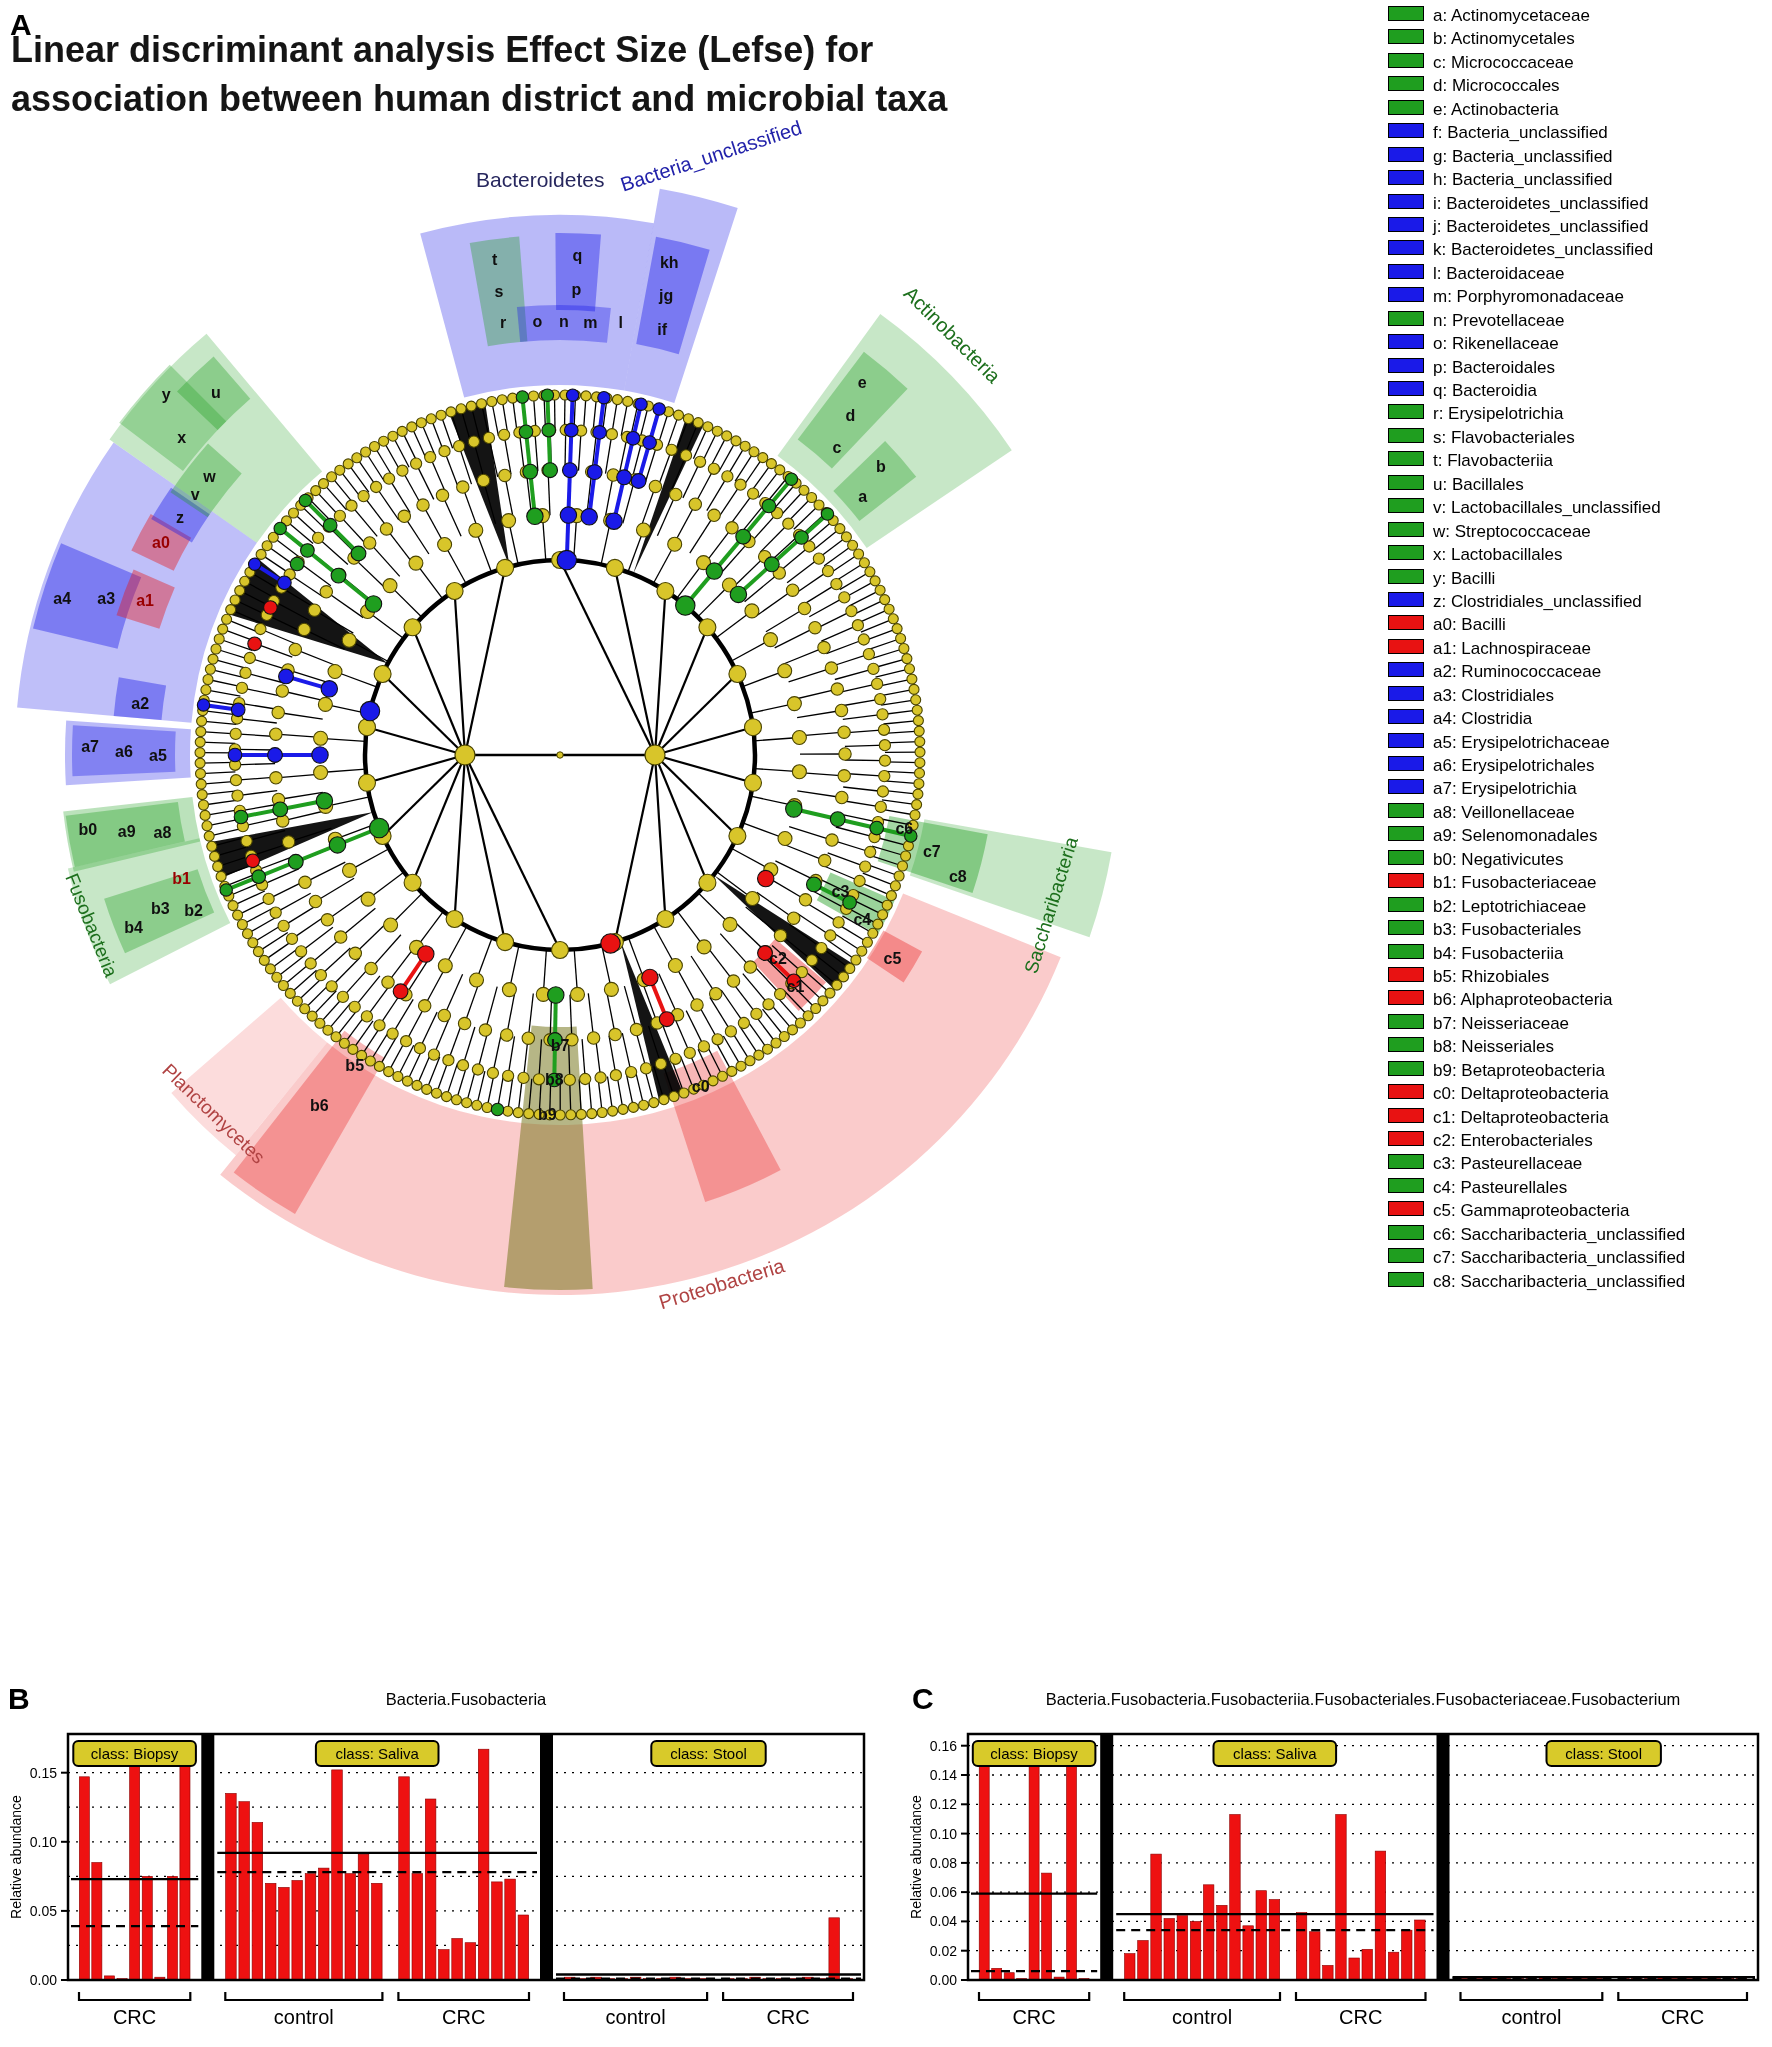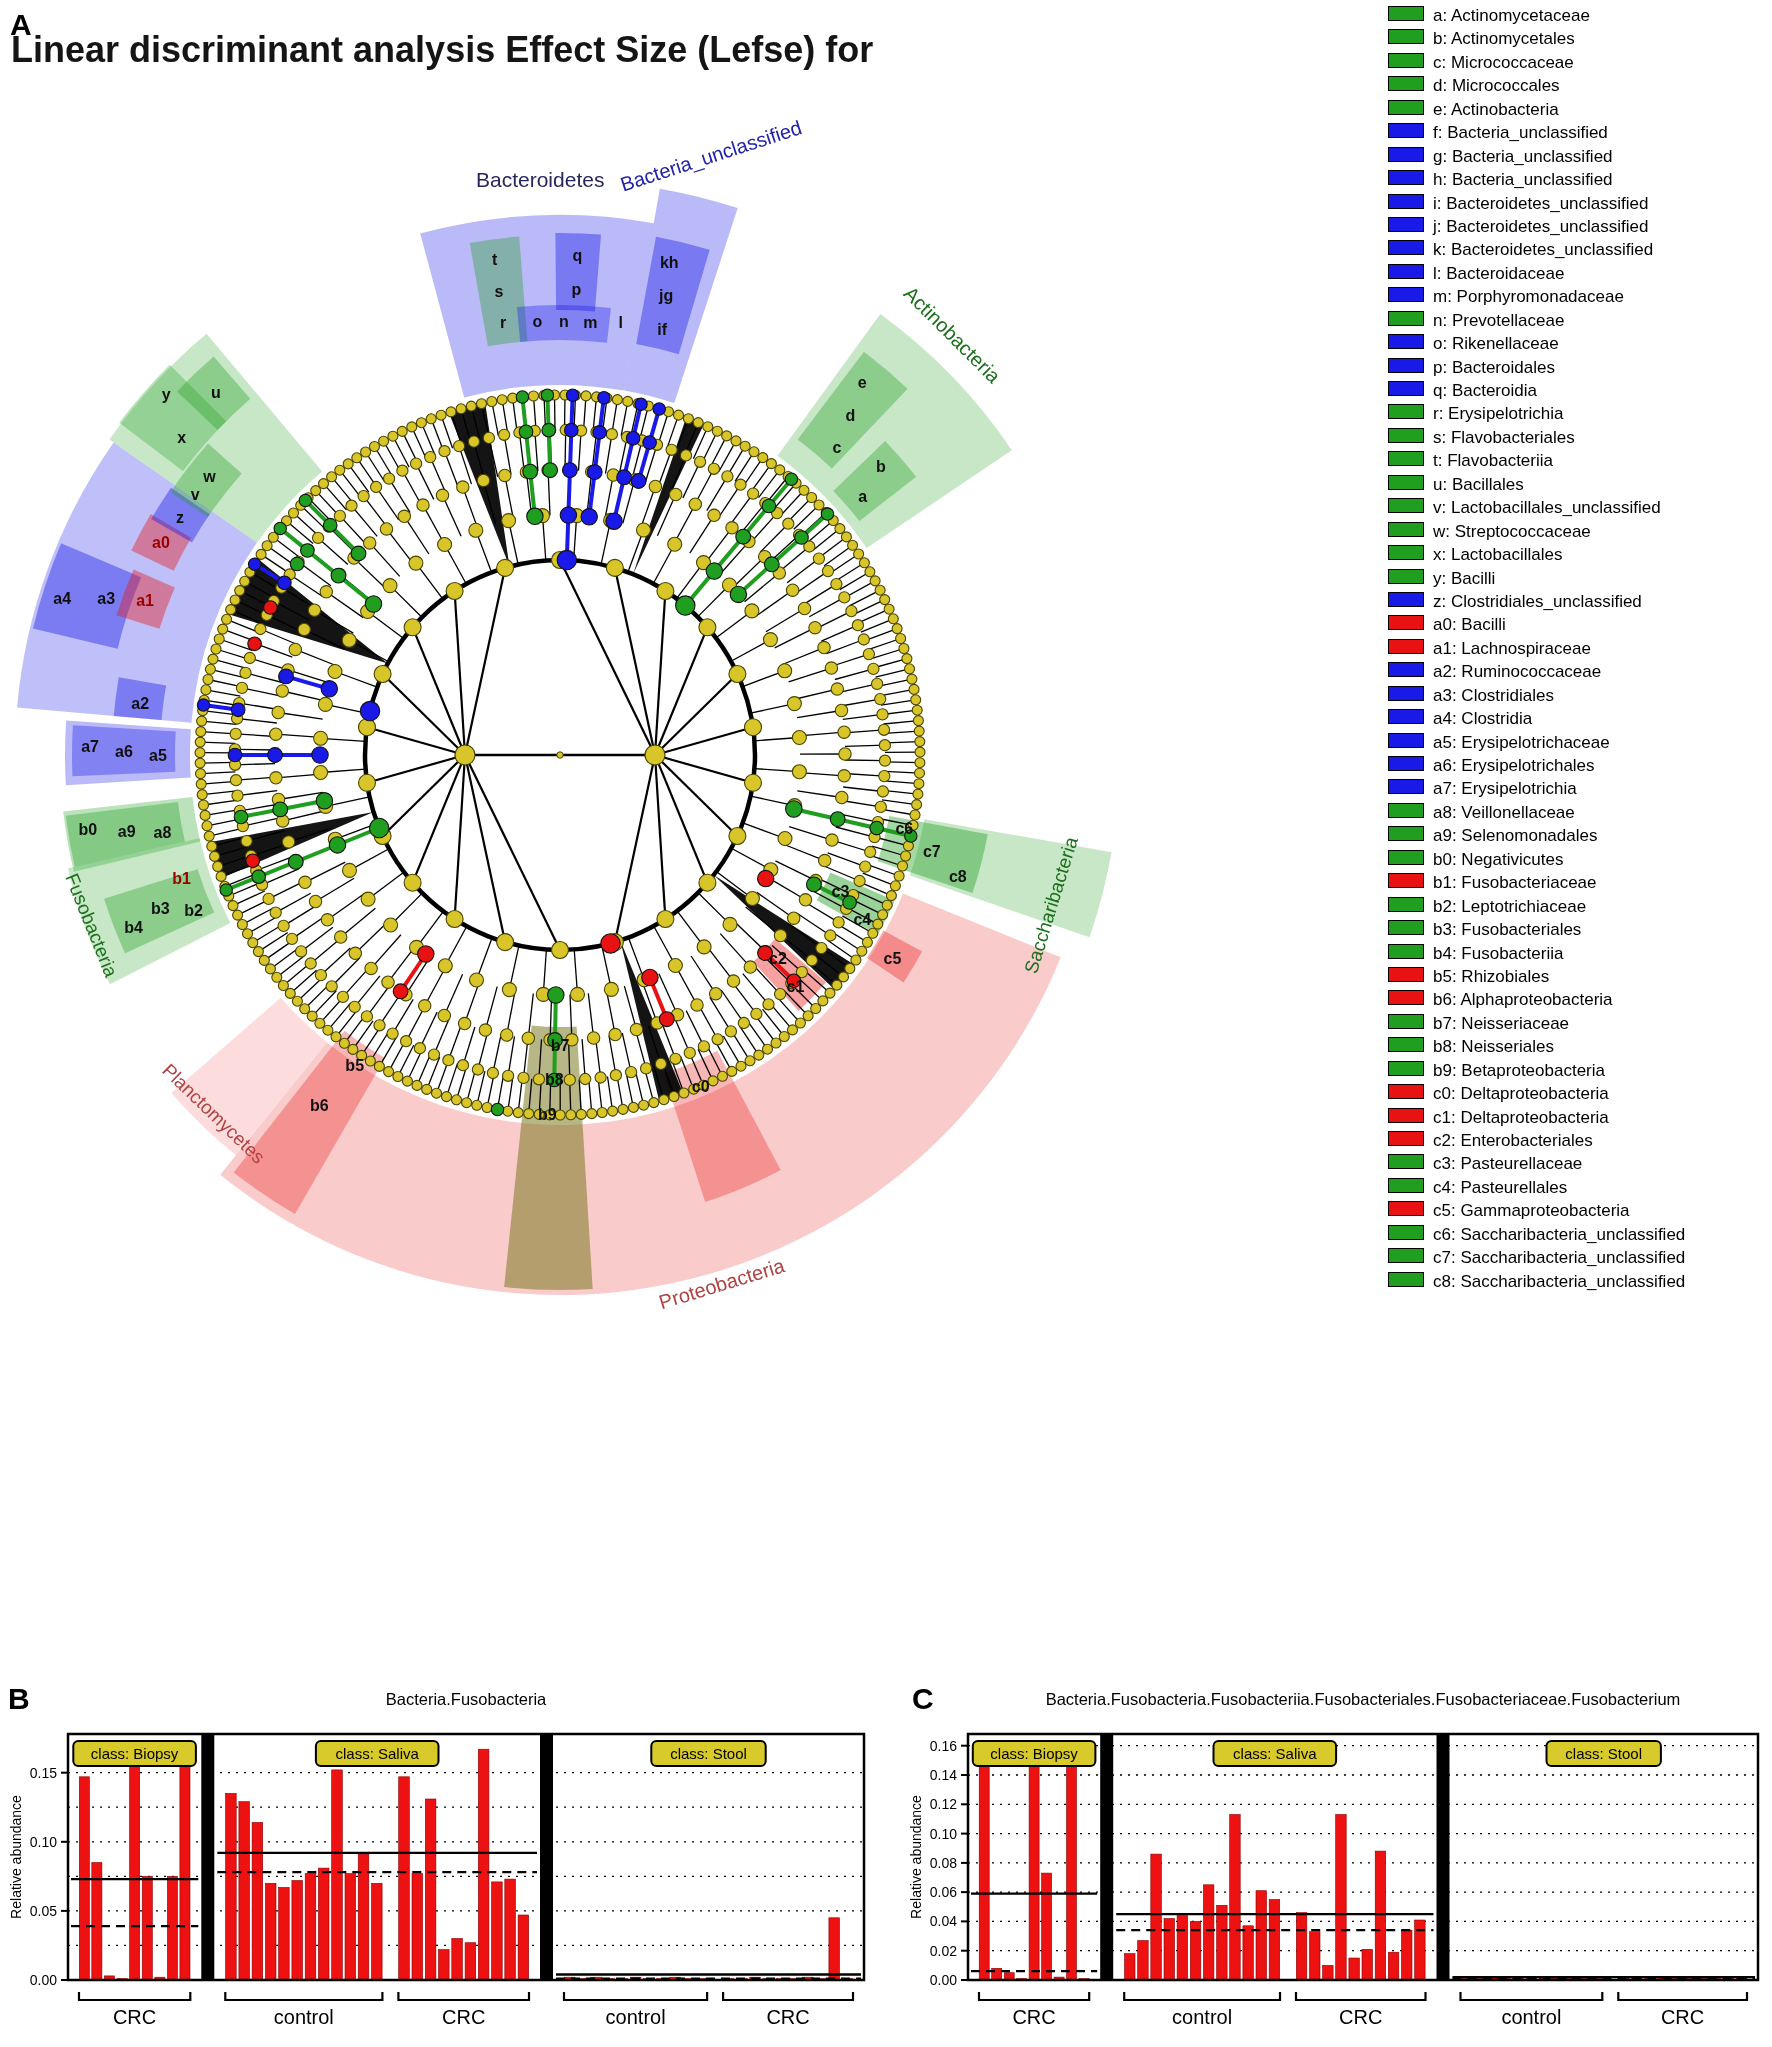--- a/index.html
+++ b/index.html
@@ -21,20 +21,21 @@
   svg text{font-family:"Liberation Sans","DejaVu Sans",sans-serif}
 </style>
 </head>
 <body>
 
 <div class="page">
   <div class="panel-letter" style="left:10px;top:8px">A</div>
 
   <div class="fig-title">
     <div>Linear discriminant analysis Effect Size (Lefse) for</div>
+    <div>association between human district and microbial taxa</div>
   </div>
 
 
   <svg id="clad" style="left:30px;top:118px" width="1100" height="1185" viewBox="0 0 1100 1185">
       <g>
         <path d="M390.2 115.4A540 540 0 0 1 623.8 105.2L594.2 272.6A370 370 0 0 0 434.2 279.6Z" fill="#1a1ae8" opacity="0.3"></path>
         <path d="M629.8 70.7A575 575 0 0 1 707.7 90.1L644.3 285.1A370 370 0 0 0 594.2 272.6Z" fill="#1a1ae8" opacity="0.3"></path>
         <path d="M850.3 196.1A545 545 0 0 1 981.8 332.2L836.7 430.1A370 370 0 0 0 747.5 337.7Z" fill="#1f9e1f" opacity="0.25"></path>
         <path d="M1081.5 734.2A560 560 0 0 1 1059.5 819.3L879.8 757.5A370 370 0 0 0 894.4 701.2Z" fill="#1f9e1f" opacity="0.25"></path>
         <path d="M1030.7 839.3A540 540 0 0 1 190.2 1056.7L297.2 924.5A370 370 0 0 0 873.1 775.6Z" fill="#e81212" opacity="0.22"></path>

